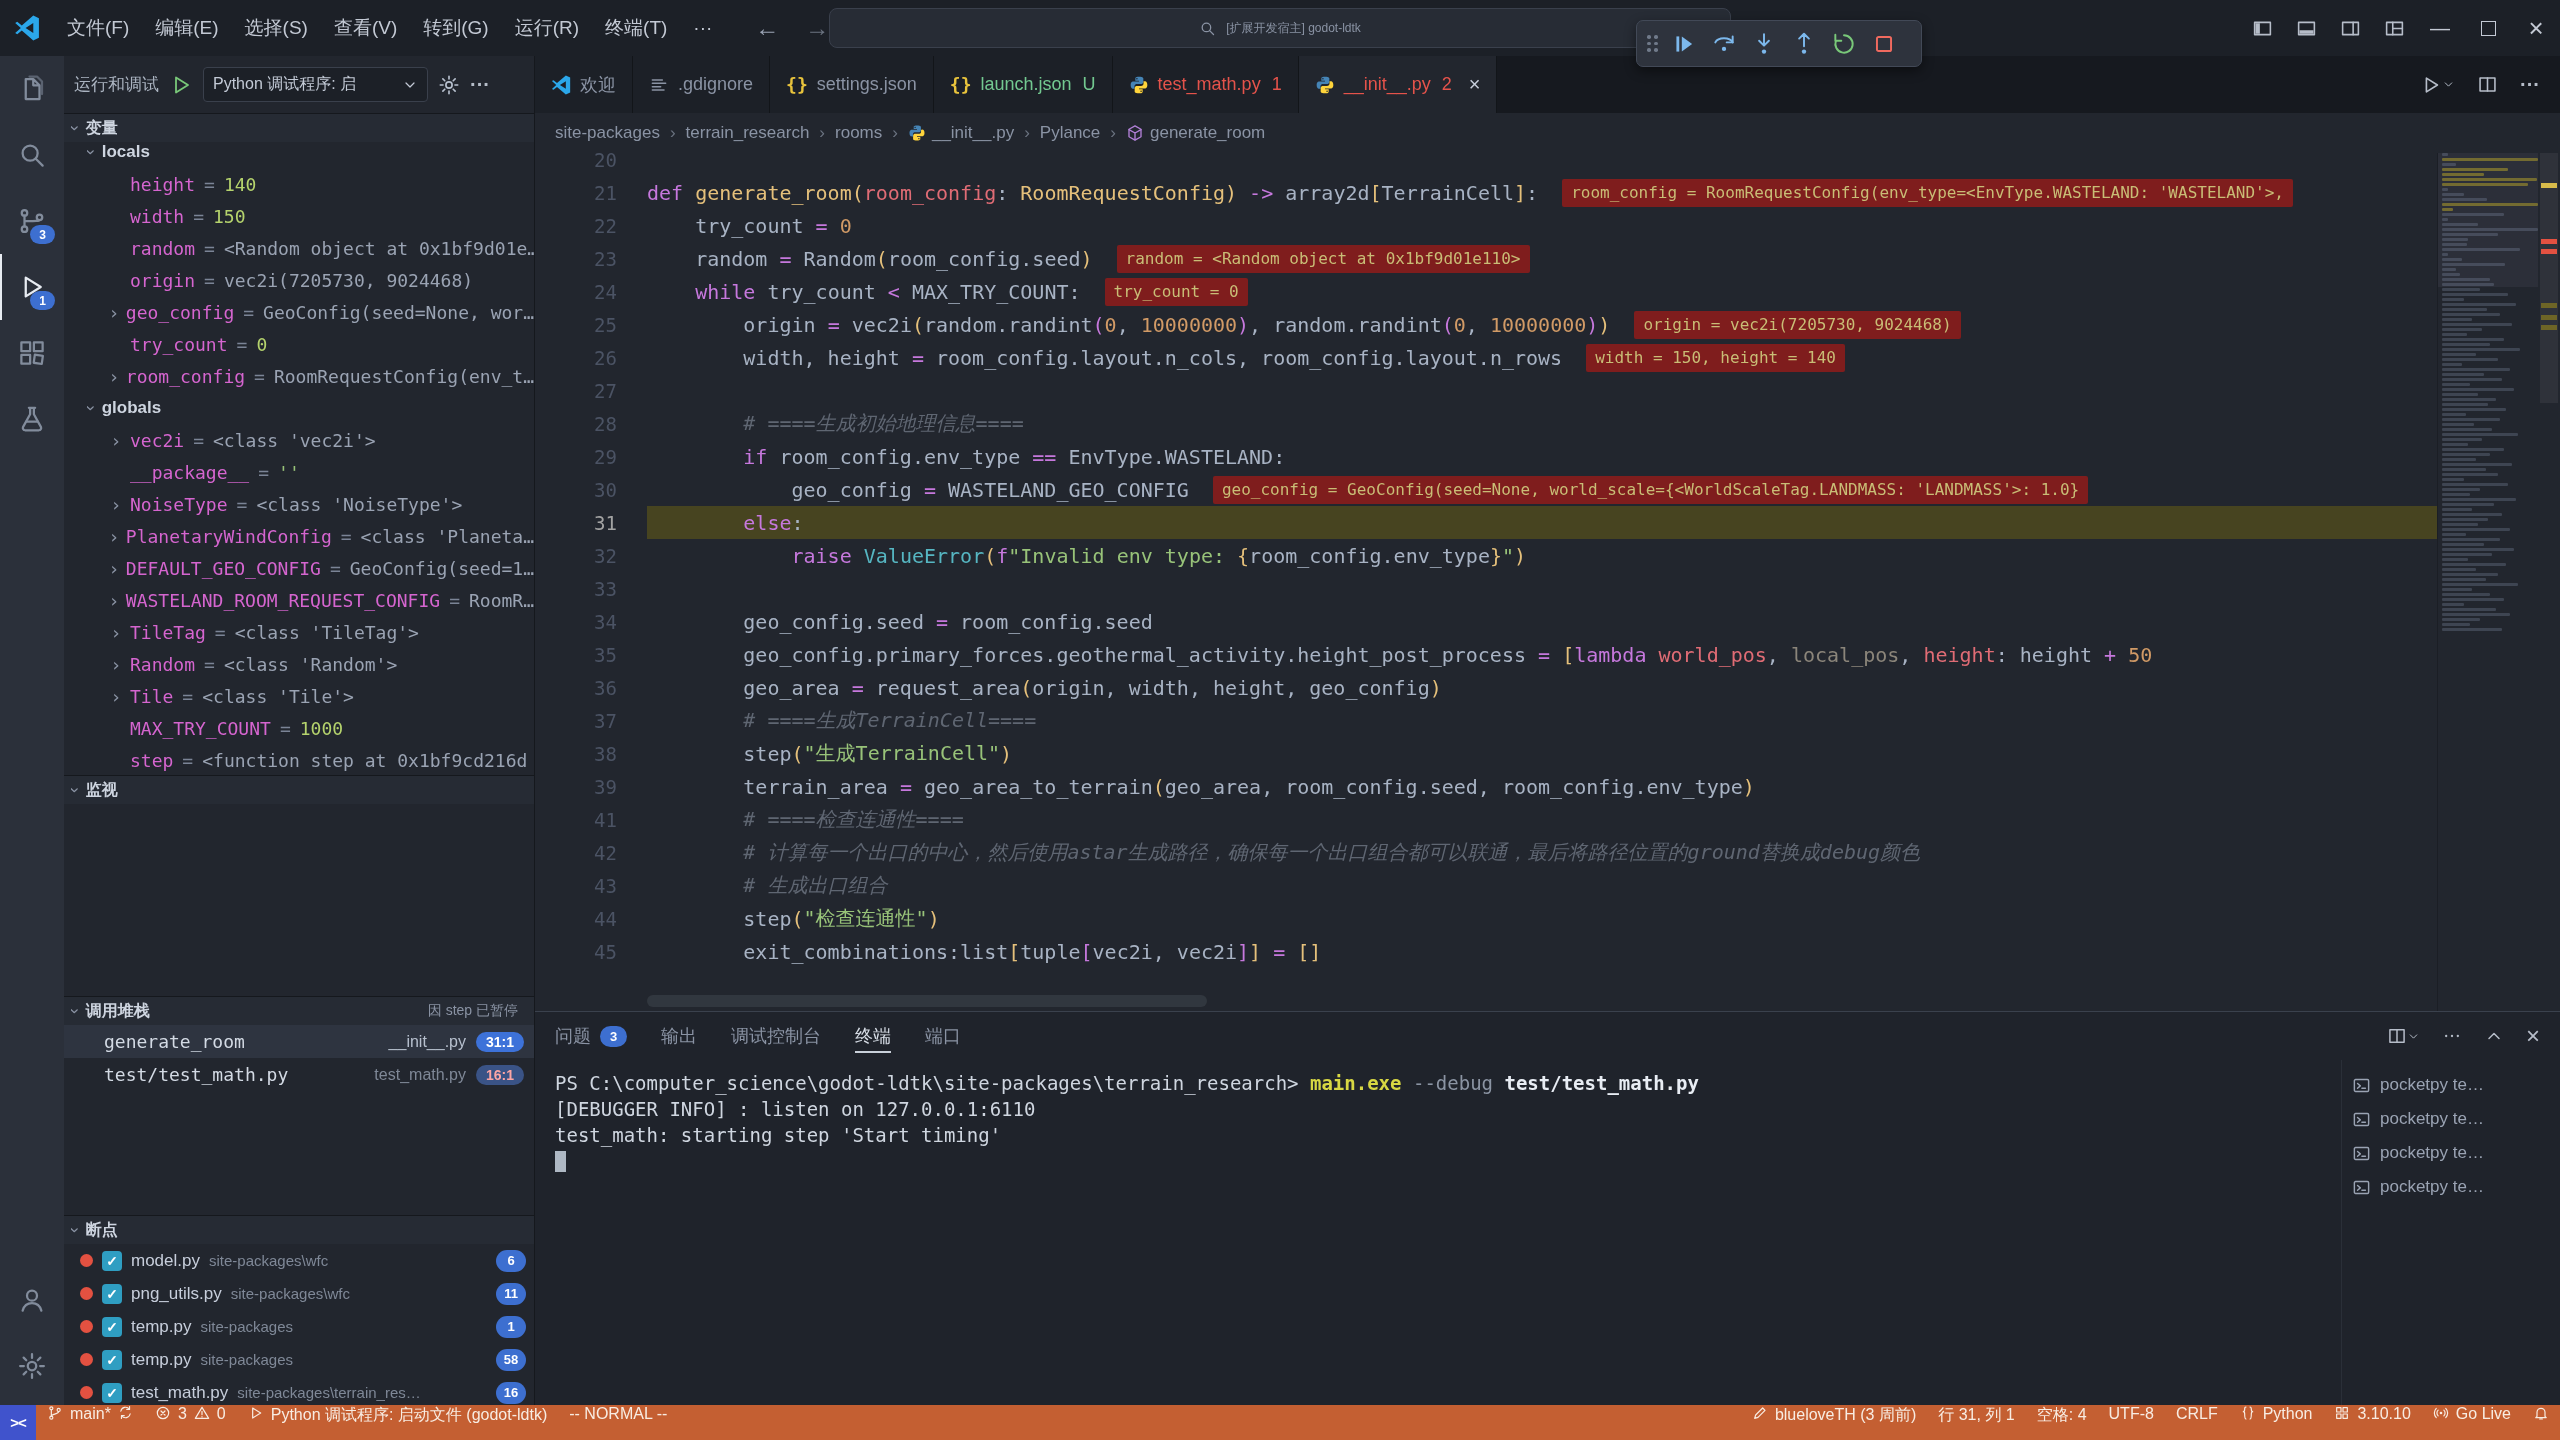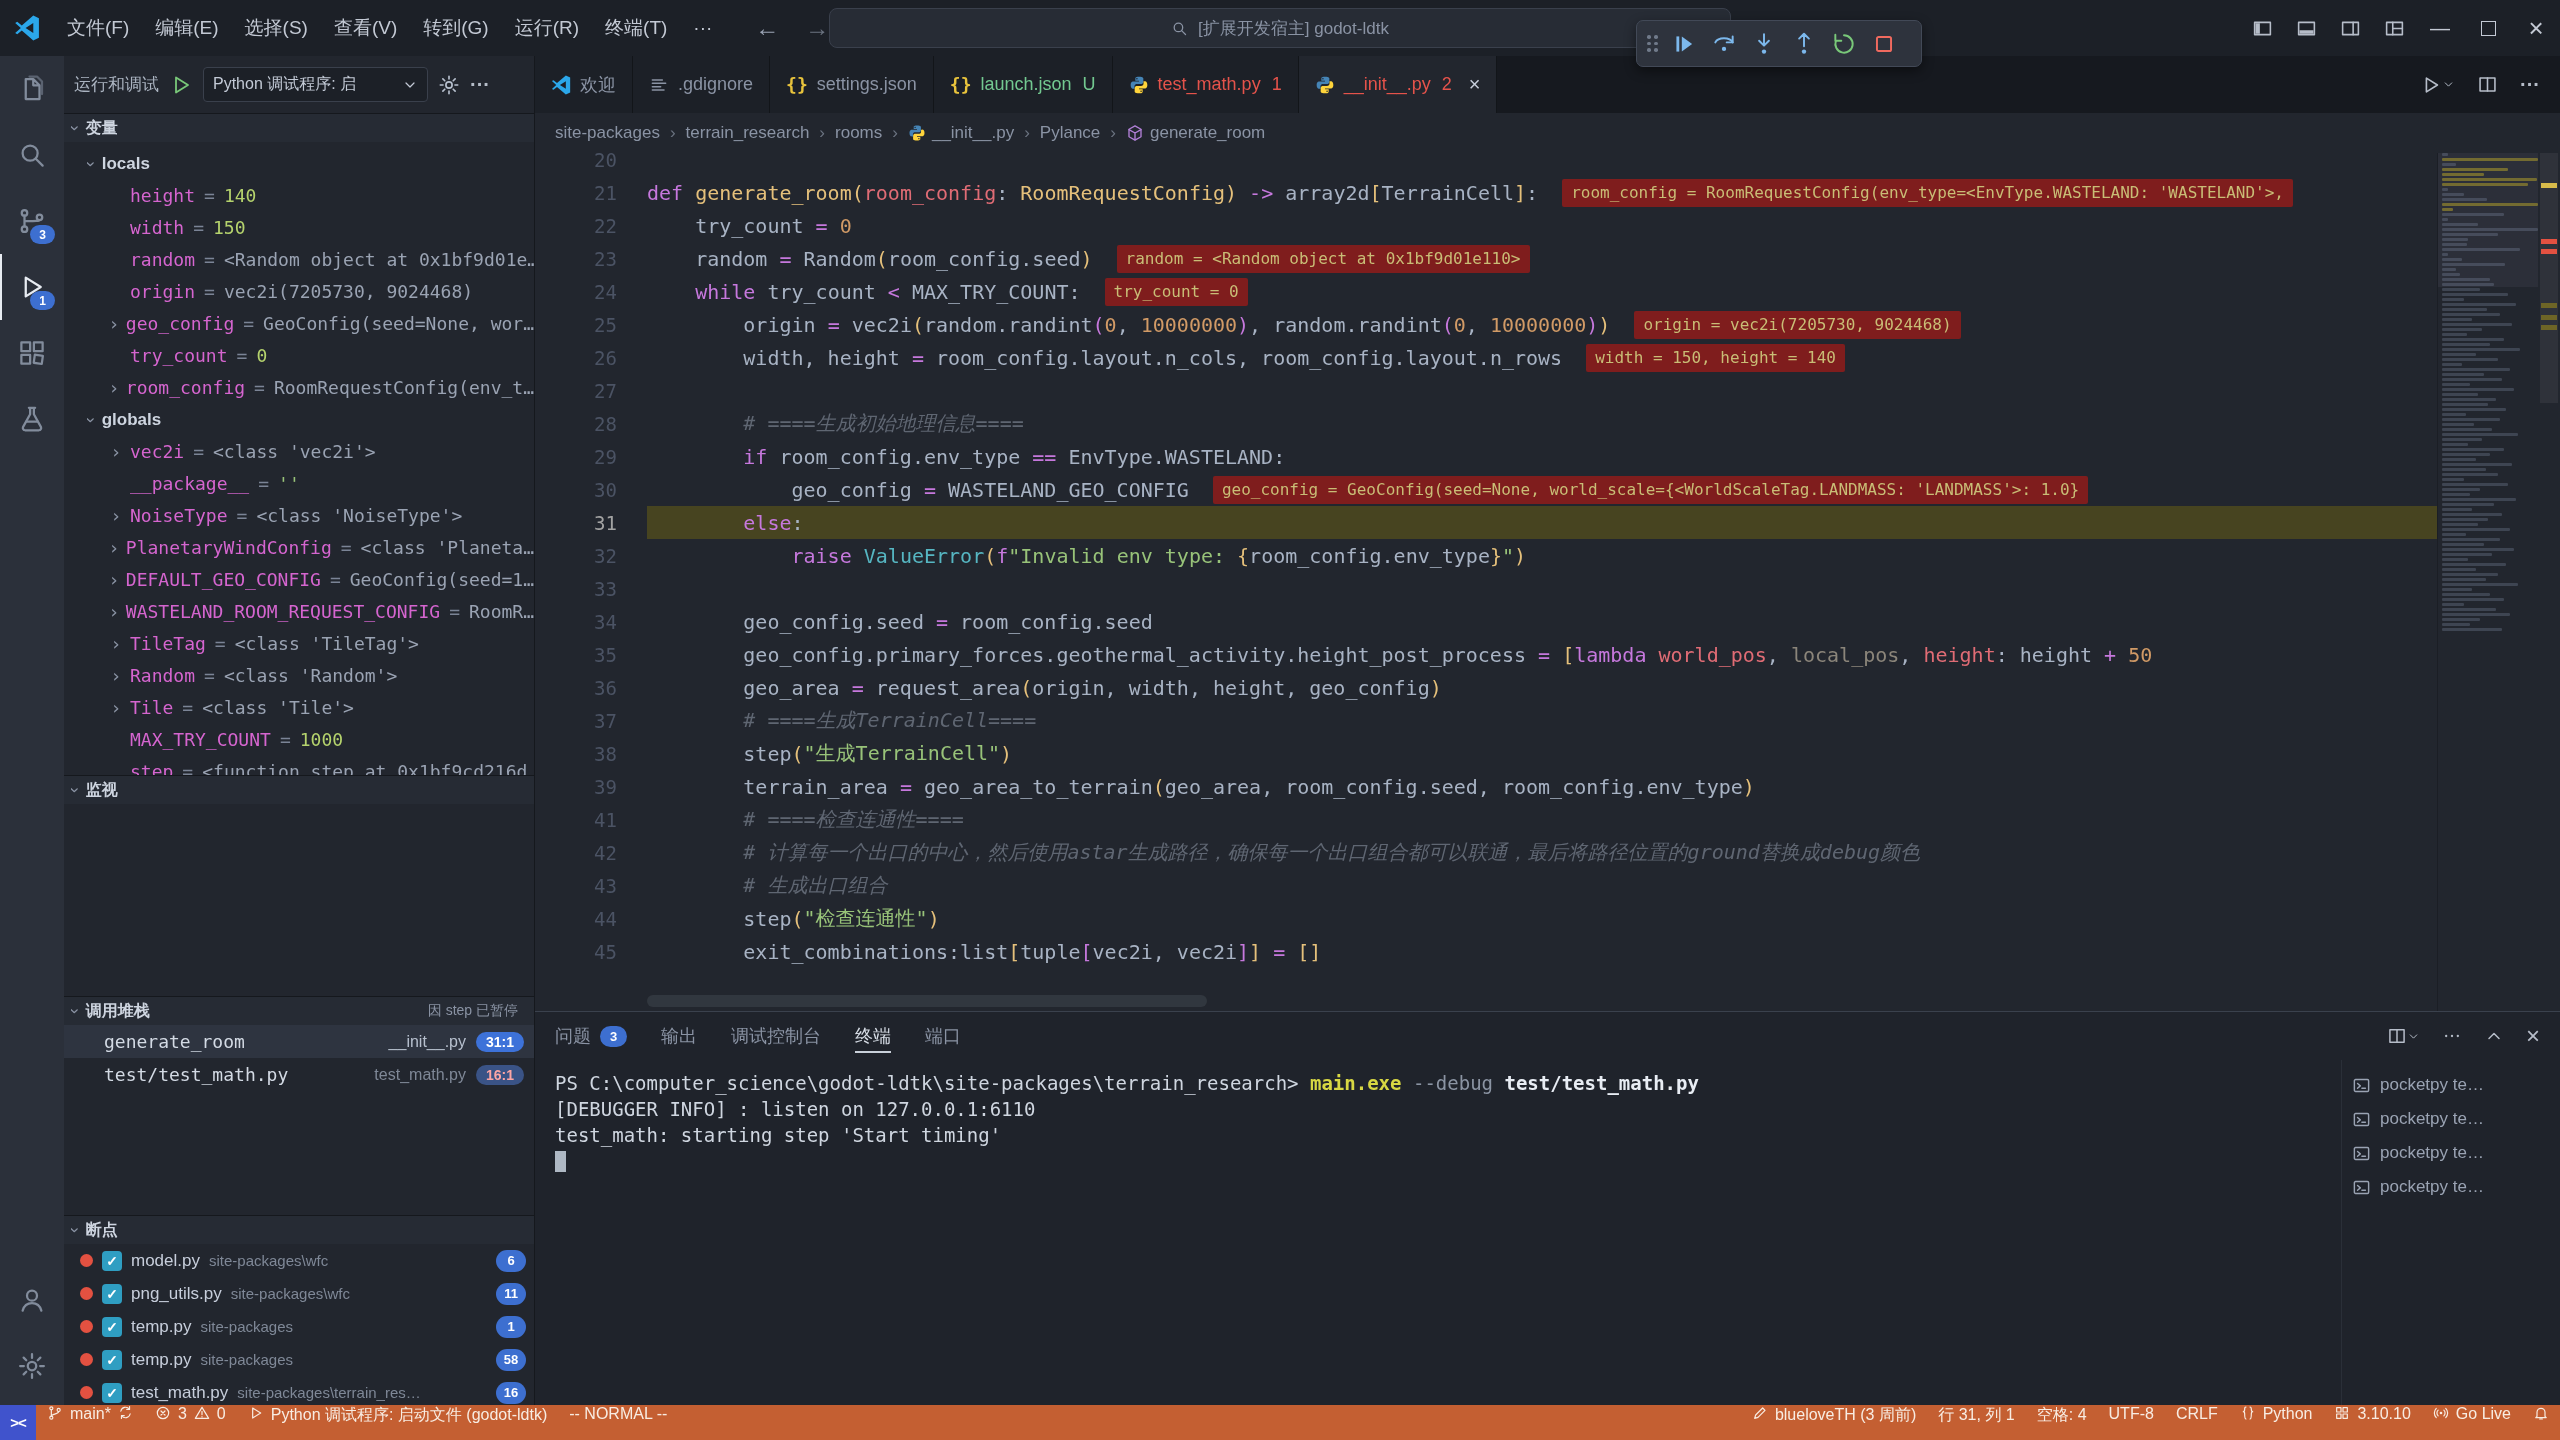--- a/index.html
+++ b/index.html
@@ -8,21 +8,21 @@
   .ic{display:inline-flex;align-items:center;justify-content:center;line-height:0}
   .ic svg{display:block}
 
   
   .titlebar{height:56px;background:#1c2027;display:flex;align-items:center;position:relative;flex:0 0 auto;z-index:30}
   .logo{margin:0 14px 0 14px}
   .menu{display:flex;align-items:center}
   .menu-item{padding:0 13px;font-size:19px;color:#c3c9d4;height:56px;display:flex;align-items:center;cursor:default}
   .nav-arrows{display:flex;align-items:center;margin-left:30px;gap:26px;font-size:24px}
   .nav-back{color:#9aa3b4}.nav-fwd{color:#6b7380}
-  .searchbox{position:absolute;left:50%;top:8px;transform:translateX(-50%);width:900px;height:38px;background:#272c35;border:1px solid #3a404c;border-radius:8px;display:flex;align-items:center;justify-content:center;gap:10px;font-size:17px;color:#8a93a4}
+  .searchbox{position:absolute;left:50%;top:8px;transform:translateX(-50%);width:900px;height:38px;background:#272c35;border:1px solid #3a404c;border-radius:8px;display:flex;align-items:center;justify-content:center;gap:10px;font-size:12px;color:#8a93a4}
   .tb-right{position:absolute;right:0;top:0;height:56px;display:flex;align-items:center}
   .tb-icon{width:44px;height:56px;display:flex;align-items:center;justify-content:center;color:#b6bdc9}
   .win-btn{width:48px;height:56px;display:flex;align-items:center;justify-content:center;color:#c3c9d4;font-size:20px}
   .maxbox{width:13px;height:13px;border:1.5px solid #c3c9d4}
 
   
   .dbgbar{position:absolute;left:1636px;top:20px;width:272px;height:45px;background:#2e333d;border:1px solid #424957;border-radius:7px;box-shadow:0 4px 12px rgba(0,0,0,.45);display:flex;align-items:center;z-index:60;padding:0 6px;gap:4px}
   .dbg-btn{width:36px;height:36px;display:flex;align-items:center;justify-content:center;border-radius:5px}
   .grip{display:grid;grid-template-columns:4px 4px;grid-gap:3px;margin:0 4px}
   .grip i{width:3.5px;height:3.5px;background:#707a8a;border-radius:50%}
@@ -43,21 +43,21 @@
   .debug-select .lbl{flex:1;white-space:nowrap;overflow:hidden}
   .sec-h{height:28px;background:#262b34;display:flex;align-items:center;font-weight:bold;font-size:16px;color:#ced5e0;padding:0 8px;gap:8px;border-top:1px solid #15181d;flex:0 0 auto}
   .sec-h .flexfill{flex:1}
   .sec-status{font-weight:normal;font-size:14px;color:#8a93a4;padding-right:8px}
   .chev{display:inline-block;color:#8a93a4;font-size:17px;font-weight:normal}
   .chev.down{transform:rotate(90deg)}
   .vars-body{height:633px;overflow:hidden;flex:0 0 auto}
   .watch-body{height:192px;flex:0 0 auto}
   .cs-body{height:190px;flex:0 0 auto}
   .bp-body{flex:1;overflow:hidden}
-  .trow{height:32px;display:flex;align-items:flex-end;white-space:nowrap;overflow:hidden;font-family:"DejaVu Sans Mono",monospace;font-size:18px}
+  .trow{height:32px;display:flex;align-items:flex-start;white-space:nowrap;overflow:hidden;font-family:"DejaVu Sans Mono",monospace;font-size:18px}
   .tgroup{font-family:"Liberation Sans",sans-serif;font-weight:bold;font-size:17px;color:#ced5e0;padding-left:24px;gap:8px}
   .titem{padding-left:66px}
   .titem .tw{width:28px;margin-left:-28px;color:#8a93a4;display:inline-flex;justify-content:center}
   .var-name{color:#d565cf}.var-eq{color:#7b8496;padding:0 9px}
   .v-num{color:#b5d36d}.v-obj{color:#9aa3b3}.v-str{color:#98c379}
   .cs-row{height:33px;display:flex;align-items:center;padding:0 10px 0 40px;gap:10px}
   .cs-row.sel{background:#2e3440}
   .cs-fn{font-family:"DejaVu Sans Mono",monospace;font-size:18px;color:#d3dae4;flex:1;white-space:nowrap;overflow:hidden}
   .cs-file{font-size:16px;color:#b7c0ce}.cs-row.dim2 .cs-file{color:#7f8897}
   .cs-badge{background:#3d72d9;color:#fff;border-radius:12px;font-size:14px;padding:2px 10px;font-weight:bold}

